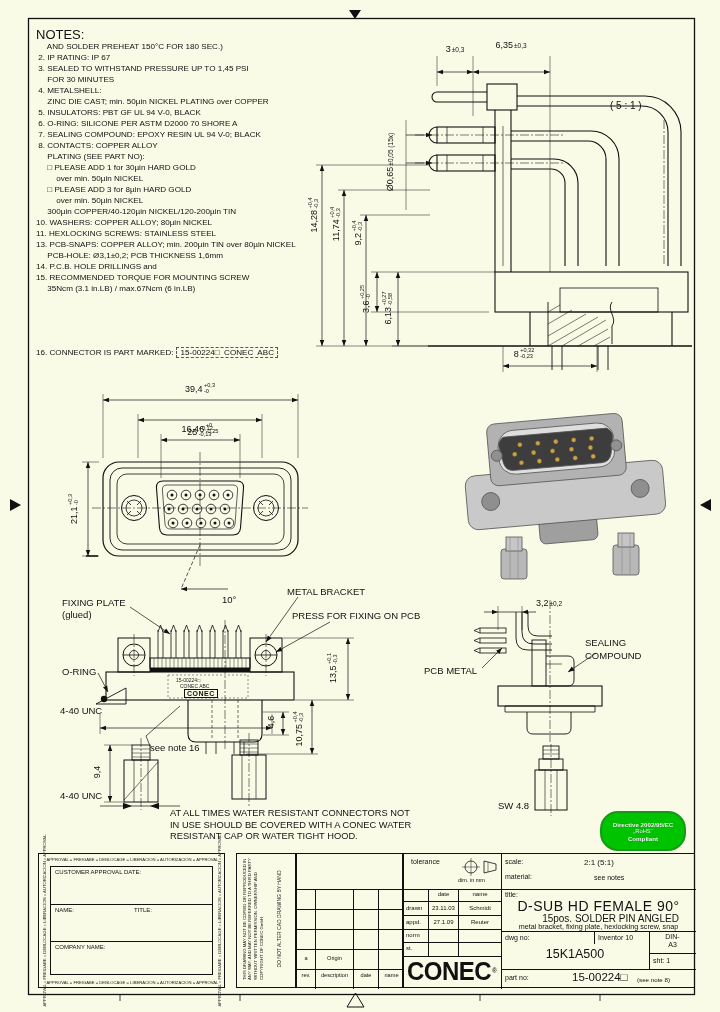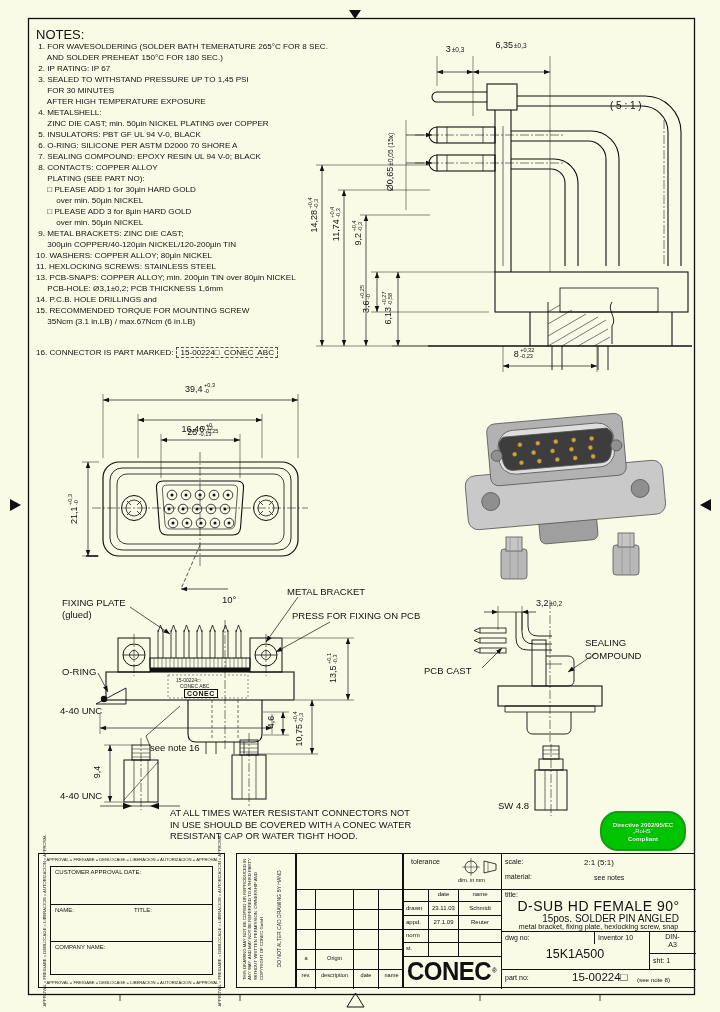--- a/index.html
+++ b/index.html
@@ -297,38 +297,35 @@
     <path d="M545,770 v40 M557,770 v40" stroke-width=".6"></path>
   </g>
   <g stroke="#111" stroke-width=".55" fill="none" stroke-dasharray="9 2 2 2">
     <path d="M550,600 V742 M551,744 V816"></path>
   </g>
 </svg>
 
 <div id="notes">
   <div class="ntitle">NOTES:</div>
   <div>
-      <div class="nline"> 1. FOR WAVESOLDERING (SOLDER BATH TEMERATURE 265°C FOR 8 SEC.</div>
       <div class="nline">     AND SOLDER PREHEAT 150°C FOR 180 SEC.)</div>
       <div class="nline"> 2. IP RATING: IP 67</div>
       <div class="nline"> 3. SEALED TO WITHSTAND PRESSURE UP TO 1,45 PSI</div>
       <div class="nline">     FOR 30 MINUTES</div>
-      <div class="nline">     AFTER HIGH TEMPERATURE EXPOSURE</div>
       <div class="nline"> 4. METALSHELL:</div>
       <div class="nline">     ZINC DIE CAST; min. 50µin NICKEL PLATING over COPPER</div>
       <div class="nline"> 5. INSULATORS: PBT GF UL 94 V-0, BLACK</div>
       <div class="nline"> 6. O-RING: SILICONE PER ASTM D2000 70 SHORE A</div>
       <div class="nline"> 7. SEALING COMPOUND: EPOXY RESIN UL 94 V-0; BLACK</div>
       <div class="nline"> 8. CONTACTS: COPPER ALLOY</div>
       <div class="nline">     PLATING (SEE PART NO):</div>
       <div class="nline">     □ PLEASE ADD 1 for 30µin HARD GOLD</div>
       <div class="nline">         over min. 50µin NICKEL</div>
       <div class="nline">     □ PLEASE ADD 3 for 8µin HARD GOLD</div>
       <div class="nline">         over min. 50µin NICKEL</div>
-      <div class="nline"> 9. METAL BRACKETS: ZINC DIE CAST;</div>
       <div class="nline">     300µin COPPER/40-120µin NICKEL/120-200µin TIN</div>
       <div class="nline">10. WASHERS: COPPER ALLOY; 80µin NICKEL</div>
       <div class="nline">11. HEXLOCKING SCREWS: STAINLESS STEEL</div>
       <div class="nline">13. PCB-SNAPS: COPPER ALLOY; min. 200µin TIN over 80µin NICKEL</div>
       <div class="nline">     PCB-HOLE: Ø3,1±0,2; PCB THICKNESS 1,6mm</div>
       <div class="nline">14. P.C.B. HOLE DRILLINGS and</div>
       <div class="nline">15. RECOMMENDED TORQUE FOR MOUNTING SCREW</div>
       <div class="nline">     35Ncm (3.1 in.LB) / max.67Ncm (6 in.LB)</div>
     </div>
 </div>
@@ -454,21 +451,21 @@
 <div class="dim rot" style="left:80px;top:767px;width:34px">
   <span>9,4</span>
 </div>
 
 <div class="dim" style="left:524px;top:598px;width:50px">
   <span>3,2</span>
     <span class="pm">±0,2</span>
 </div>
 <div class="lbl" style="left:585px;top:637px">SEALING</div>
 <div class="lbl" style="left:585px;top:650px">COMPOUND</div>
-<div class="lbl" style="left:424px;top:665px">PCB CAST</div>
+<div class="lbl" style="left:424px;top:665px">PCB METAL</div>
 <div class="lbl" style="left:498px;top:800px">SW 4.8</div>
 
 <div id="warning">
   <div>AT ALL TIMES WATER RESISTANT CONNECTORS NOT</div>
   <div>IN USE SHOULD BE COVERED WITH A CONEC WATER</div>
   <div>RESISTANT CAP OR WATER TIGHT HOOD.</div>
 </div>
 <div id="badge">
   <div class="b1">Directive 2002/95/EC</div>
   <div class="b2">„RoHS“</div>

